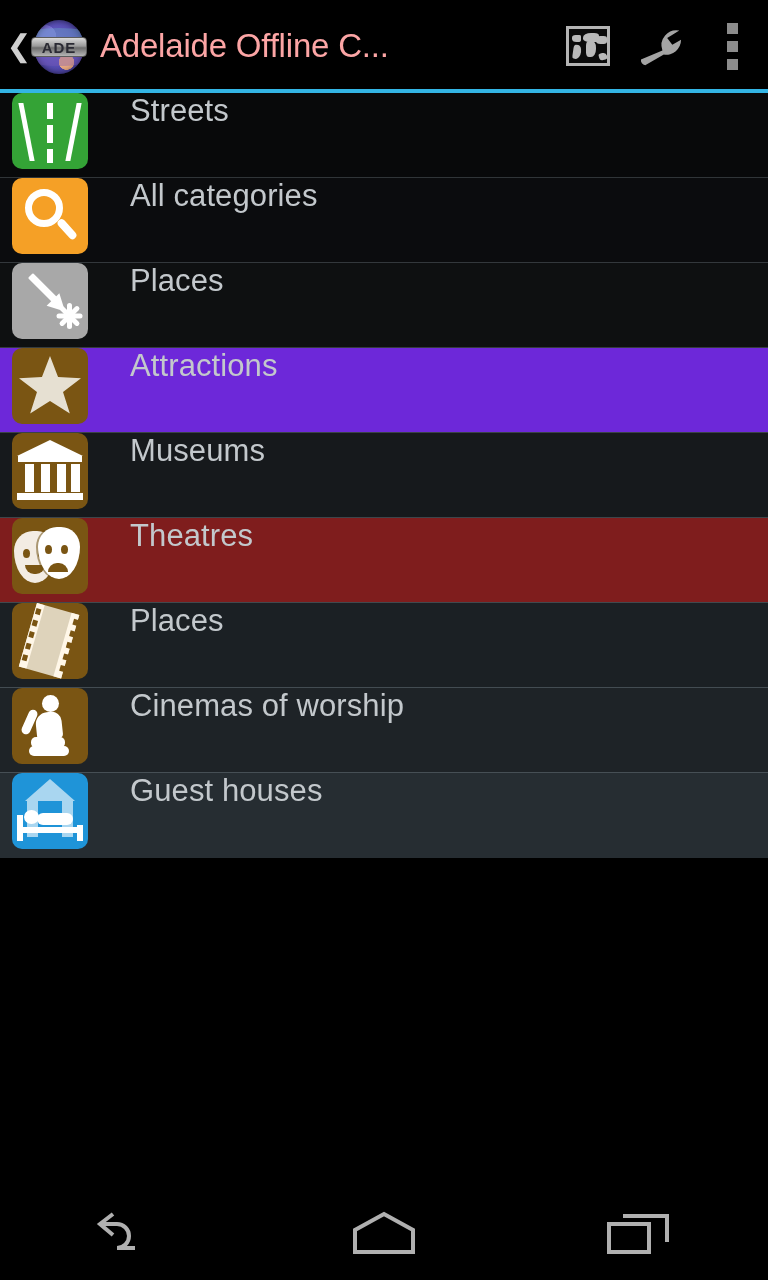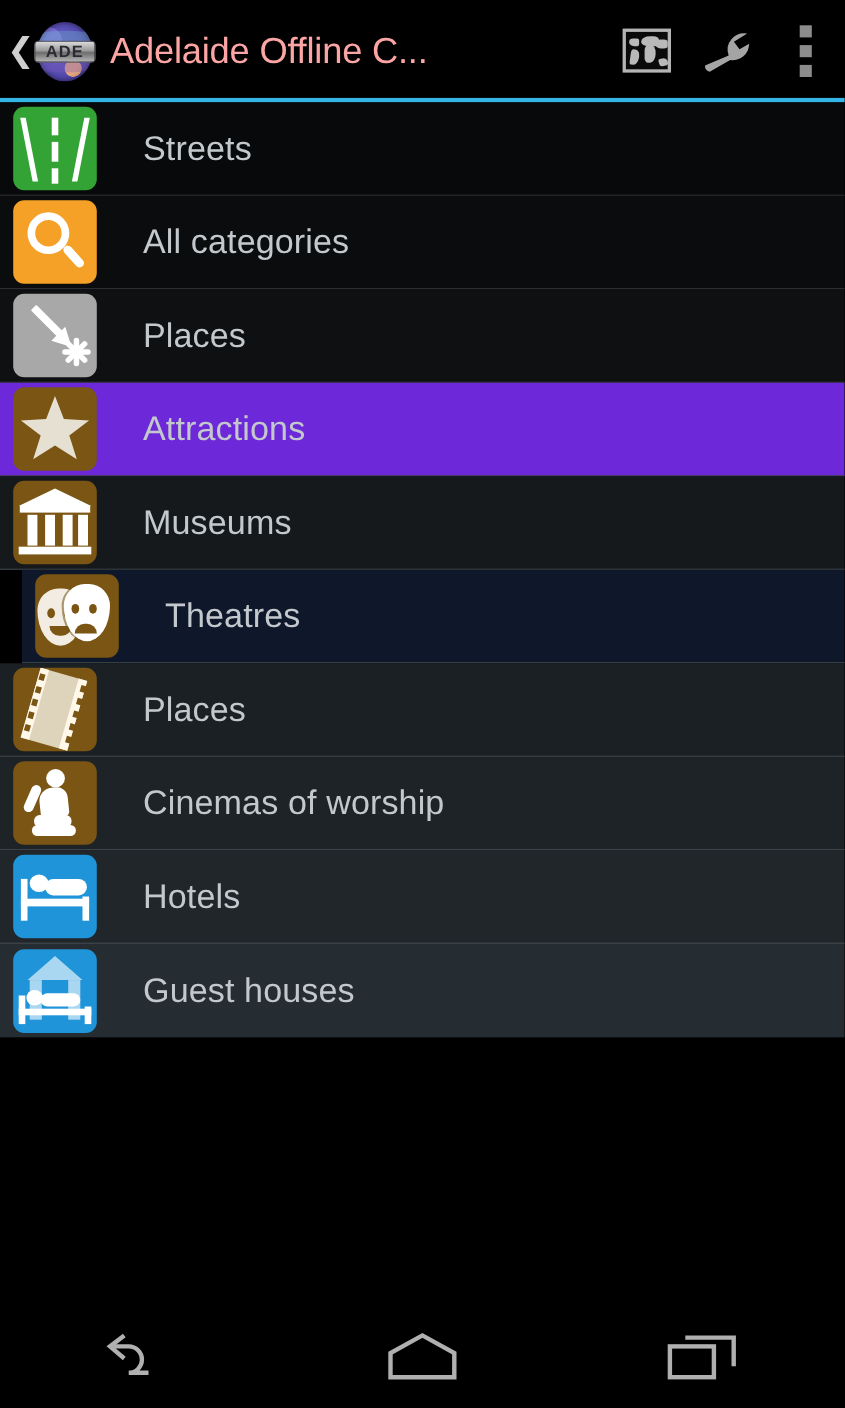--- a/index.html
+++ b/index.html
@@ -71,21 +71,21 @@
   .ic-wrench { width:54px; height:44px; position:relative; }
   
   .ic-dots { width:12px; display:flex; flex-direction:column; gap:7px; align-items:center; }
   .ic-dots i { width:11px; height:11px; background:#8c8c8c; display:block; }
 
   .ab-underline { position:absolute; left:0; top:89px; width:768px; height:4px; background:#33b5e5; }
 
   
   .list { position:absolute; left:0; top:93px; width:768px; height:1092px; overflow:hidden; }
   .row {
-    position:relative; display:flex; align-items:center;
+    position:relative; display:flex; align-items:flex-start;
     height:85px; border-bottom:1px solid #3a3f45;
   }
   .row:last-child { border-bottom:none; }
   .row-icon {
     width:76px; height:76px; margin-left:12px; border-radius:10px;
     flex:0 0 auto; position:relative; overflow:hidden;
     display:flex; align-items:center; justify-content:center;
   }
   .row-label {
     margin-left:42px; font-size:31px; color:#c3c8cc; letter-spacing:.1px;
@@ -347,21 +347,21 @@
           <div class="col c1"></div>
             <div class="col c2"></div>
             <div class="col c3"></div>
             <div class="col c4"></div>
           <div class="base"></div>
         </div>
       </div>
       <div class="row-label">Museums</div>
     </div>
 
-    <div class="row" style="background: #0f172a; border-bottom-color: rgb(65, 73, 78); margin-left: 20px;">
+    <div class="row" style="background: #7f1d1d; border-bottom-color: rgb(65, 73, 78);">
       <div class="row-icon" style="background: rgb(122, 85, 19);">
         <div class="g-masks">
           <div class="mask left"></div>
           <div class="eye" style="left:9px;  top:24px;"></div>
           <div class="eye" style="left:24px; top:24px;"></div>
           <div class="mouth" style="left:11px; top:40px; border-radius:0 0 12px 12px;"></div>
           <div class="mask right"></div>
           <div class="eye" style="left:31px; top:20px;"></div>
           <div class="eye" style="left:47px; top:20px;"></div>
           <div class="mouth" style="left:34px; top:38px; border-radius:12px 12px 0 0;"></div>
@@ -395,32 +395,20 @@
           <div class="arm"></div>
             <div class="head"></div>
             <div class="torso"></div>
           <div class="leg"></div>
             <div class="shin"></div>
         </div>
       </div>
       <div class="row-label">Cinemas of worship</div>
     </div>
 
-    <div class="row" style="background: rgb(33, 38, 43); border-bottom-color: rgb(73, 82, 89);">
-      <div class="row-icon" style="background: rgb(31, 148, 216);">
-        <div class="g-bed">
-          <div class="frameL"></div>
-            <div class="frameR"></div>
-          <div class="pillowhead"></div>
-            <div class="body"></div>
-            <div class="slab"></div>
-        </div>
-      </div>
-      <div class="row-label">Hotels</div>
-    </div>
 
 
     <div class="row" style="background: rgb(38, 45, 50); border-bottom-color: rgb(78, 89, 96);">
       <div class="row-icon" style="background: rgb(31, 148, 216);">
         <div class="g-guest">
           <div class="roof"></div>
             <div class="wallL"></div>
             <div class="wallR"></div>
           <div class="bedF"></div>
             <div class="bedB"></div>

